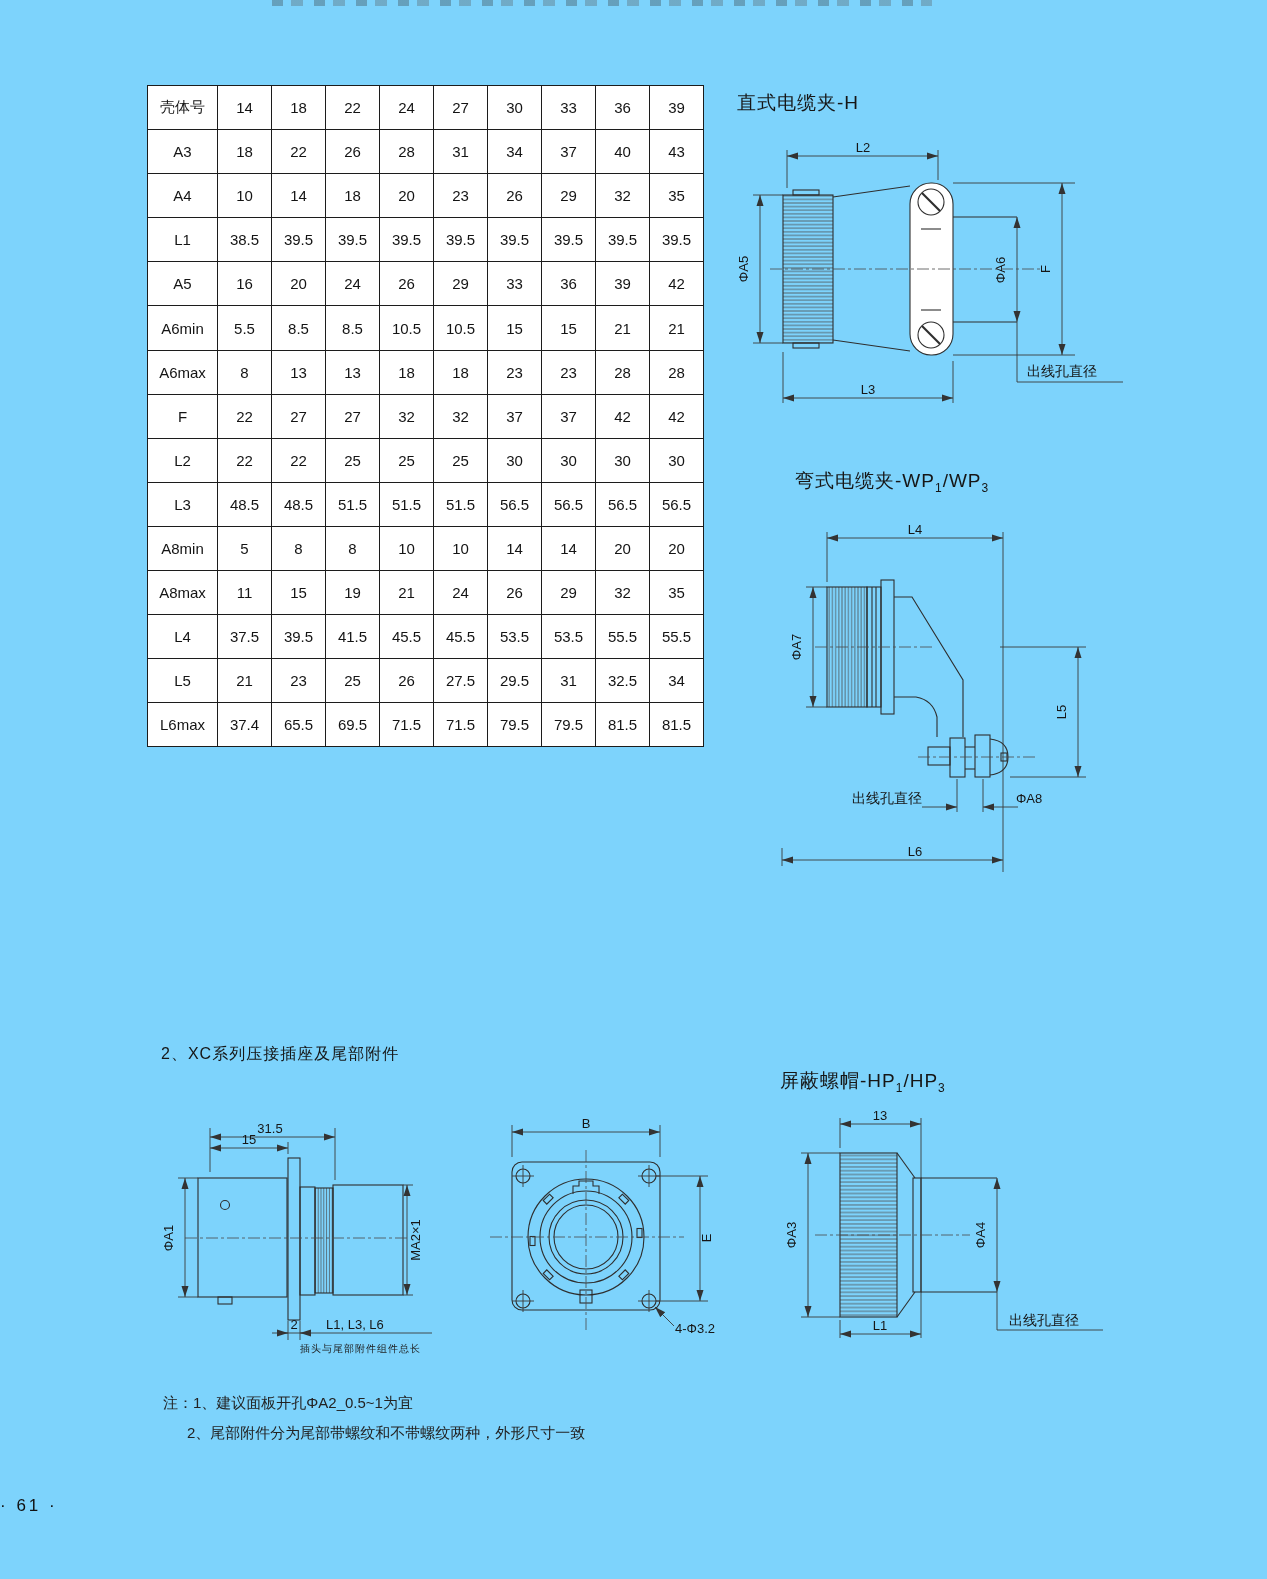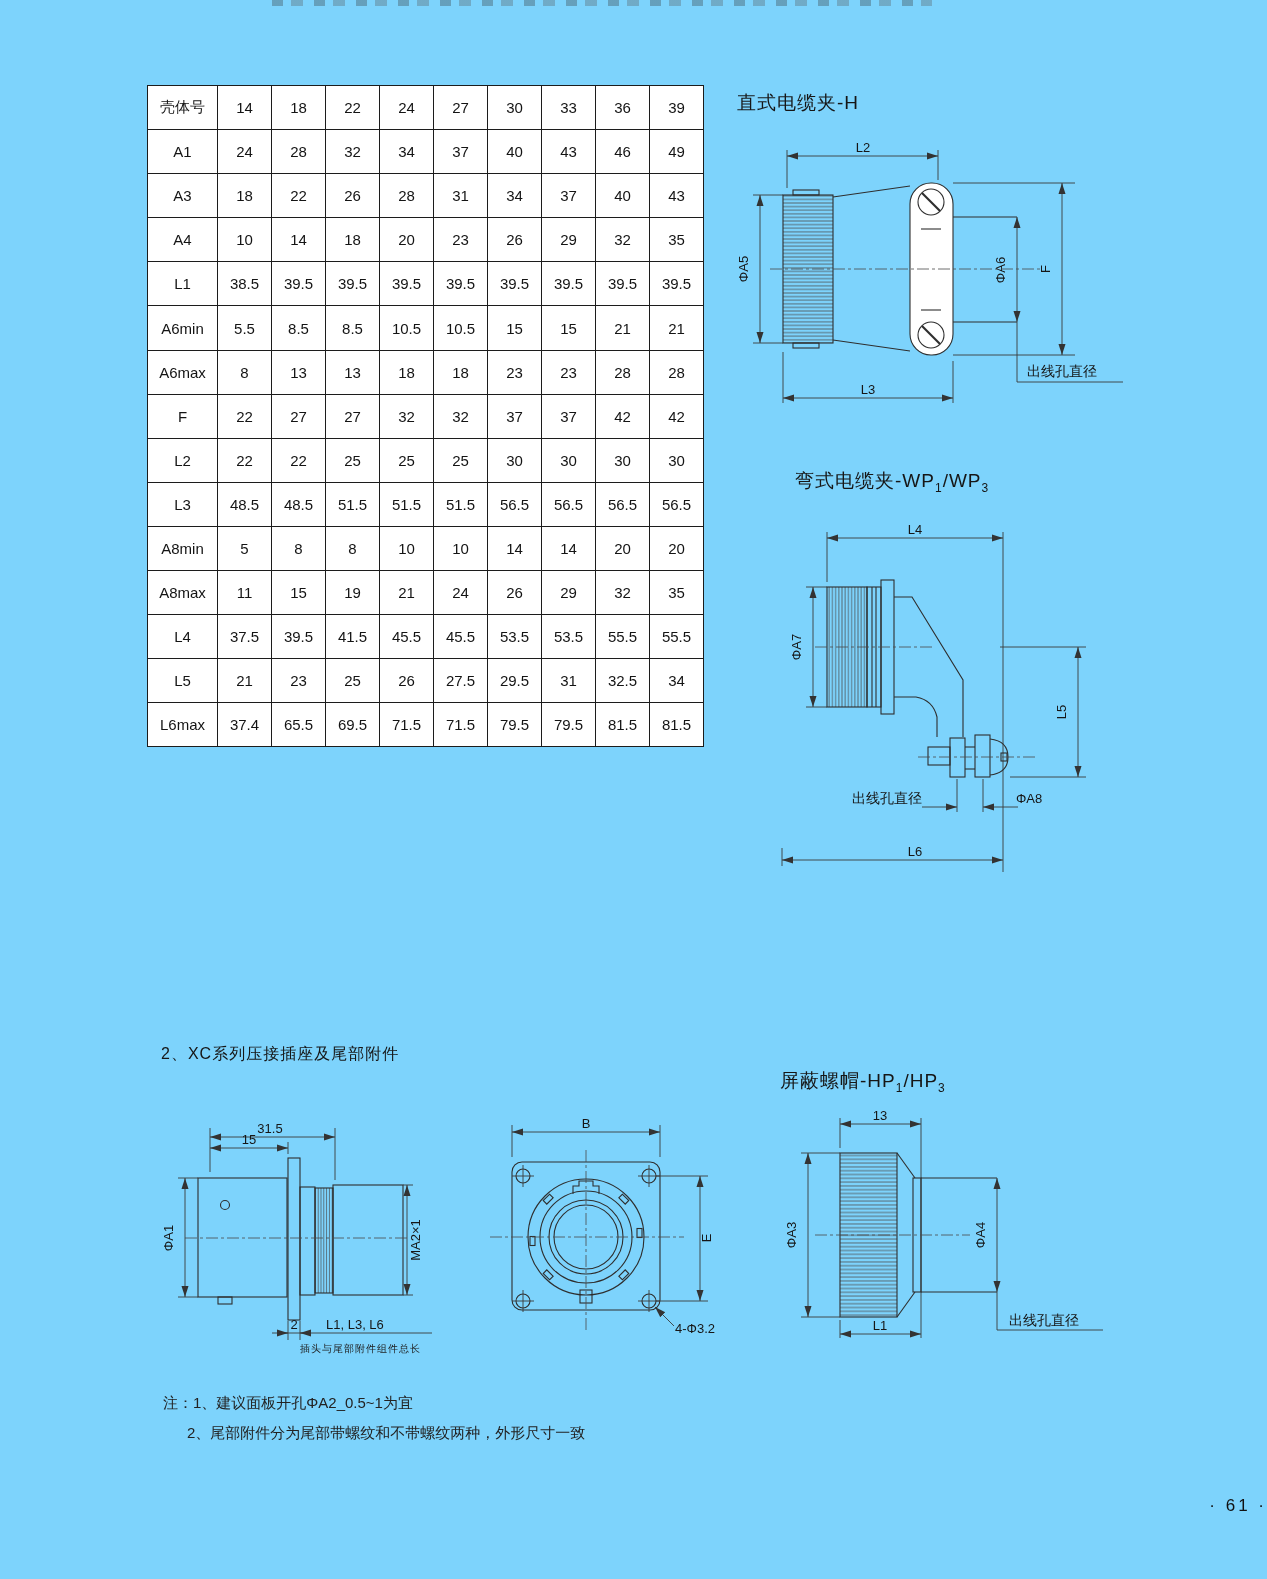--- a/index.html
+++ b/index.html
@@ -10,21 +10,21 @@
   table.dtable{position:absolute;left:147px;top:85px;border-collapse:collapse;table-layout:fixed}
   .dtable th,.dtable td{border:1.5px solid #1c1c1c;font-size:15px;font-weight:normal;
         text-align:center;vertical-align:middle;height:43.1px;padding:0 1px;background:#fff;color:#141414}
   .dtitle{position:absolute;font-size:19px;color:#161616;letter-spacing:1px;white-space:nowrap}
   .dtitle sub{font-size:12px}
   .section-title{position:absolute;left:161px;top:1044px;font-size:16px;color:#161616;letter-spacing:1px;white-space:nowrap}
   .caption{position:absolute;left:300px;top:1342px;font-size:10px;color:#1d1d1d;letter-spacing:1px;white-space:nowrap}
   .note{position:absolute;font-size:15px;color:#222;white-space:nowrap}
   .note1{left:163px;top:1394px}
   .note2{left:187px;top:1424px}
-  .pagenum{position:absolute;top:1496px;left:0;width:100%;text-align:right;font-size:17px;color:#111;letter-spacing:3px}
+  .pagenum{position:absolute;top:1496px;left:0;width:100%;text-align:left;font-size:17px;color:#111;letter-spacing:3px}
   svg.drawing{position:absolute;overflow:visible}
   svg text{font-size:13px;fill:#161616;font-family:"Liberation Sans","DejaVu Sans",sans-serif}
   svg text.cn{font-size:14px}
   svg .ol{fill:none;stroke:#2e2e2e;stroke-width:1.1}
   svg .olw{fill:#fff;stroke:#2e2e2e;stroke-width:1.1}
   svg .dim{fill:none;stroke:#3a3a3a;stroke-width:0.9}
   svg .cl{fill:none;stroke:#4a4a4a;stroke-width:0.8;stroke-dasharray:12 3 3 3}
   svg .thick{stroke:#2e2e2e;stroke-width:2.2;fill:none}
 </style>
 </head>
@@ -56,32 +56,20 @@
           <th>24</th>
           <th>27</th>
           <th>30</th>
           <th>33</th>
           <th>36</th>
           <th>39</th>
         </tr>
       </thead>
     <tbody id="tb">
         <tr>
-          <th>A1</th>
-          <td>24</td>
-          <td>28</td>
-          <td>32</td>
-          <td>34</td>
-          <td>37</td>
-          <td>40</td>
-          <td>43</td>
-          <td>46</td>
-          <td>49</td>
-        </tr>
-        <tr>
           <th>A3</th>
           <td>18</td>
           <td>22</td>
           <td>26</td>
           <td>28</td>
           <td>31</td>
           <td>34</td>
           <td>37</td>
           <td>40</td>
           <td>43</td>
@@ -102,20 +90,32 @@
           <th>L1</th>
           <td>38.5</td>
           <td>39.5</td>
           <td>39.5</td>
           <td>39.5</td>
           <td>39.5</td>
           <td>39.5</td>
           <td>39.5</td>
           <td>39.5</td>
           <td>39.5</td>
+        </tr>
+        <tr>
+          <th>A5</th>
+          <td>16</td>
+          <td>20</td>
+          <td>24</td>
+          <td>26</td>
+          <td>29</td>
+          <td>33</td>
+          <td>36</td>
+          <td>39</td>
+          <td>42</td>
         </tr>
         <tr>
           <th>A6min</th>
           <td>5.5</td>
           <td>8.5</td>
           <td>8.5</td>
           <td>10.5</td>
           <td>10.5</td>
           <td>15</td>
           <td>15</td>

